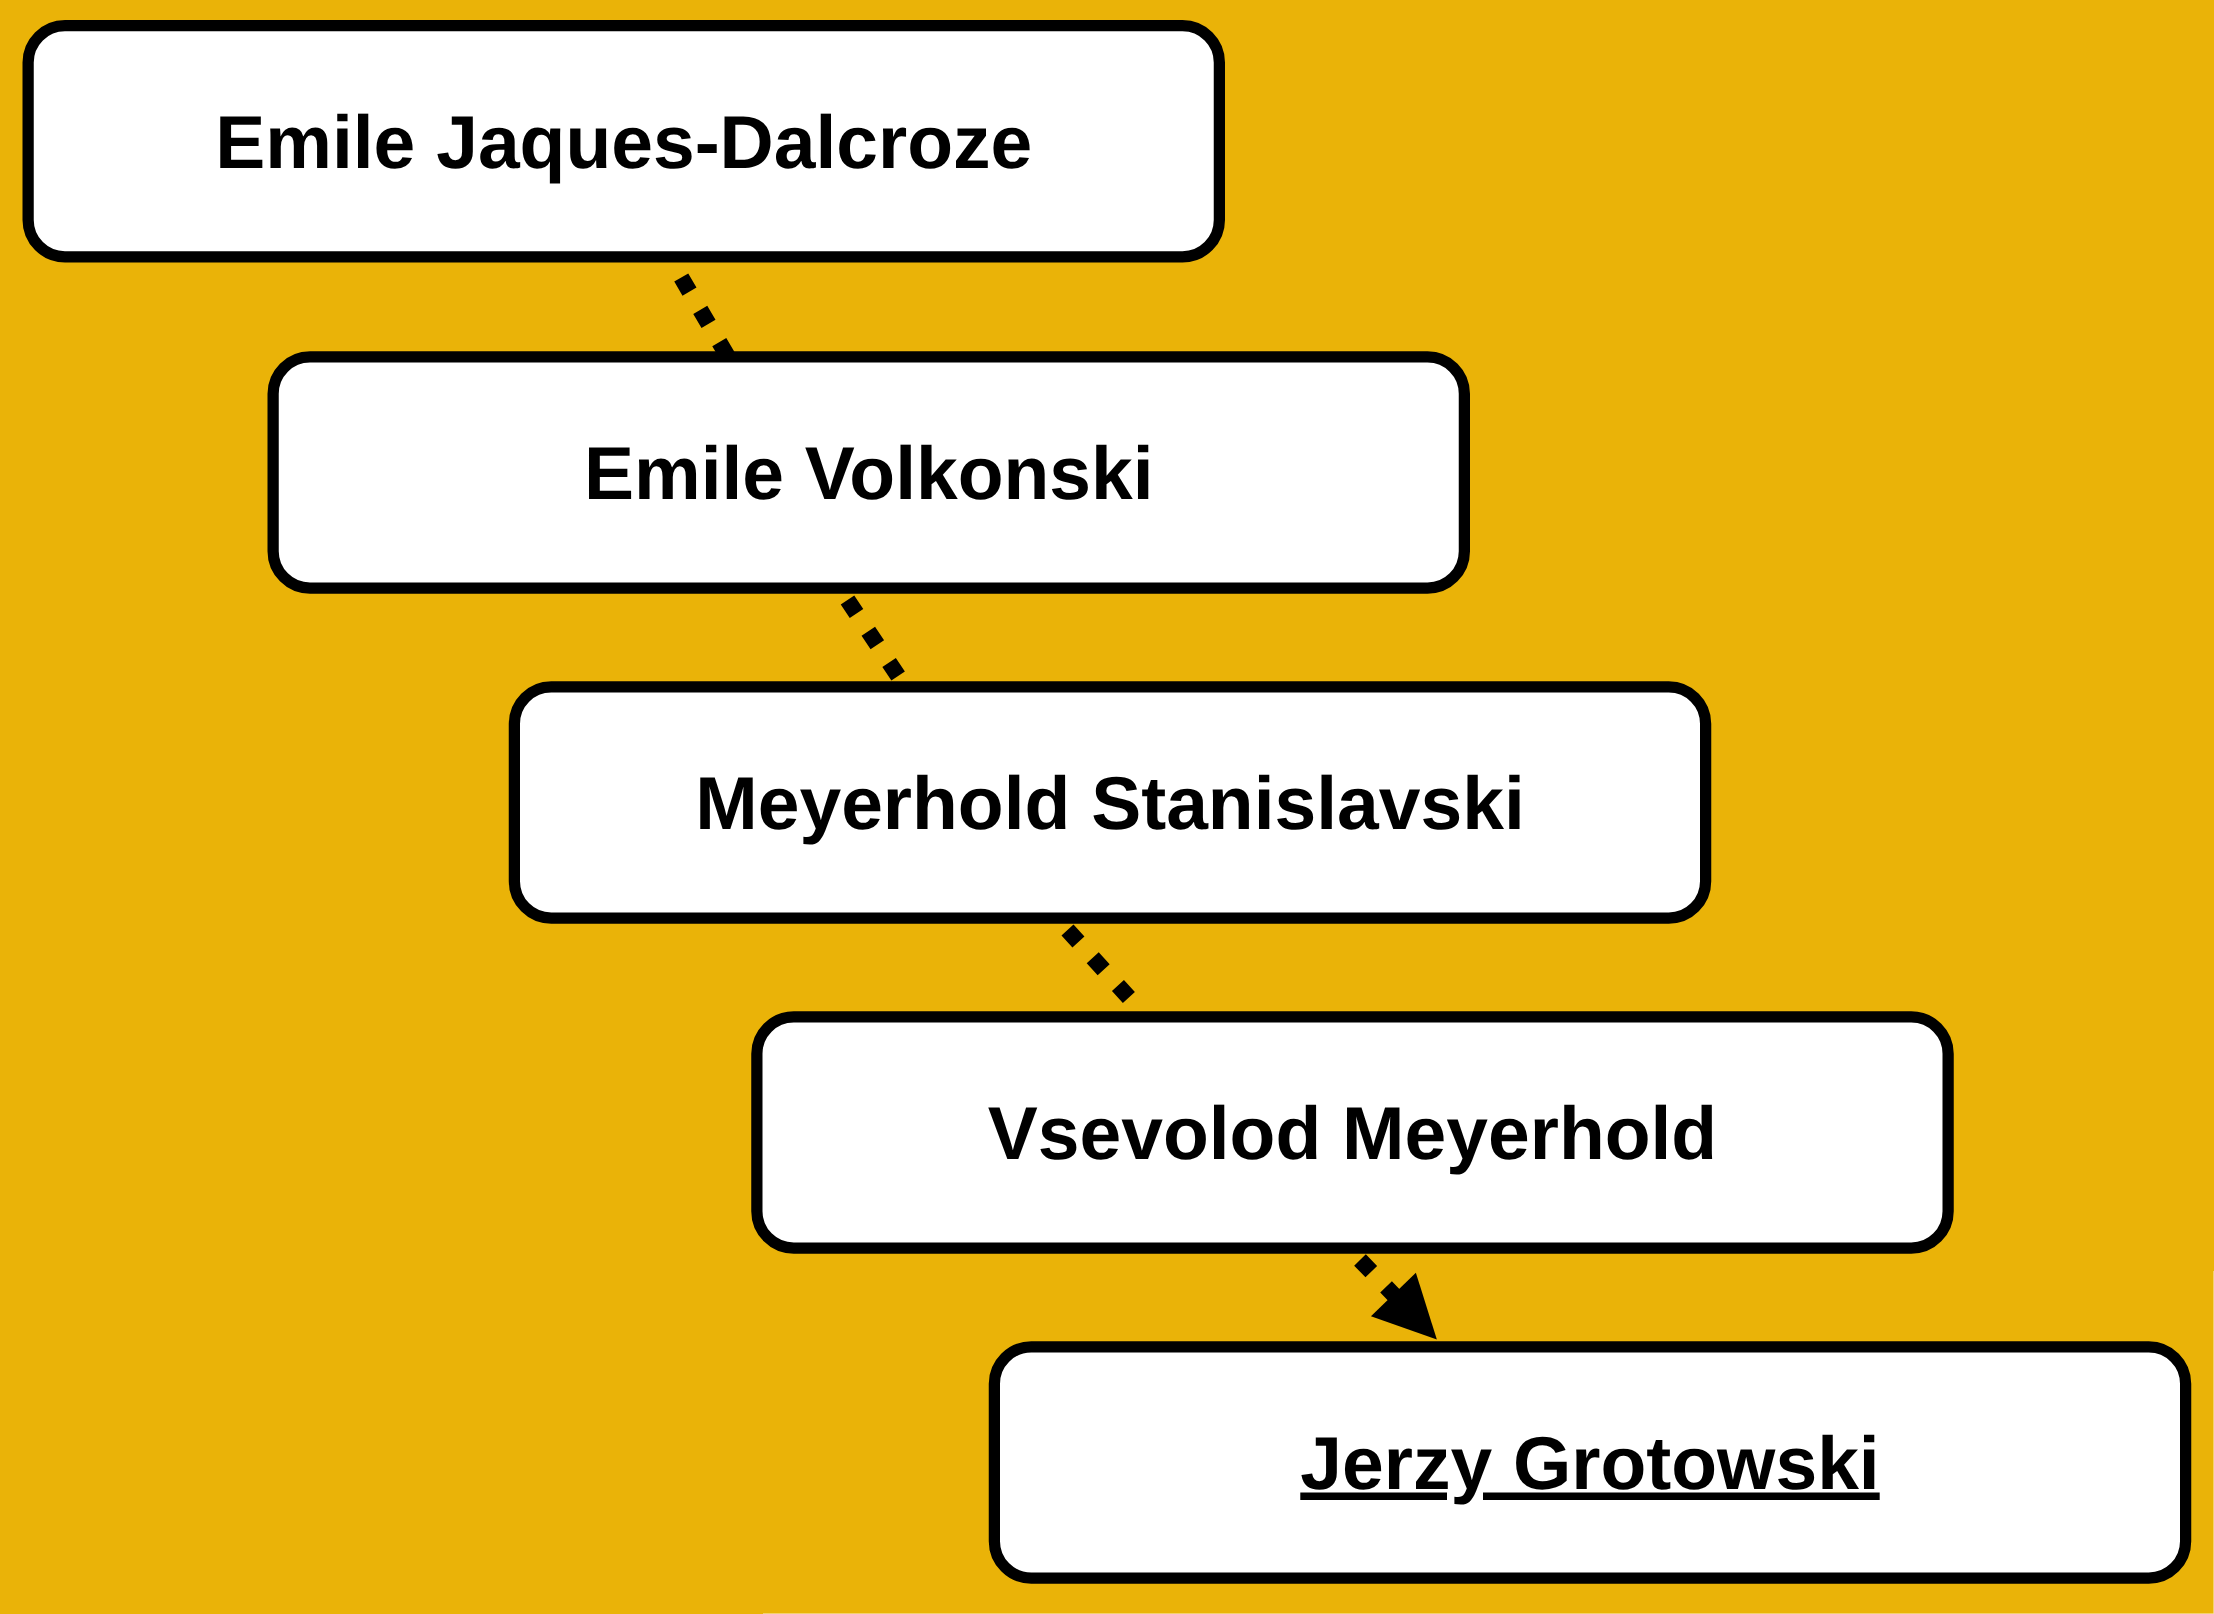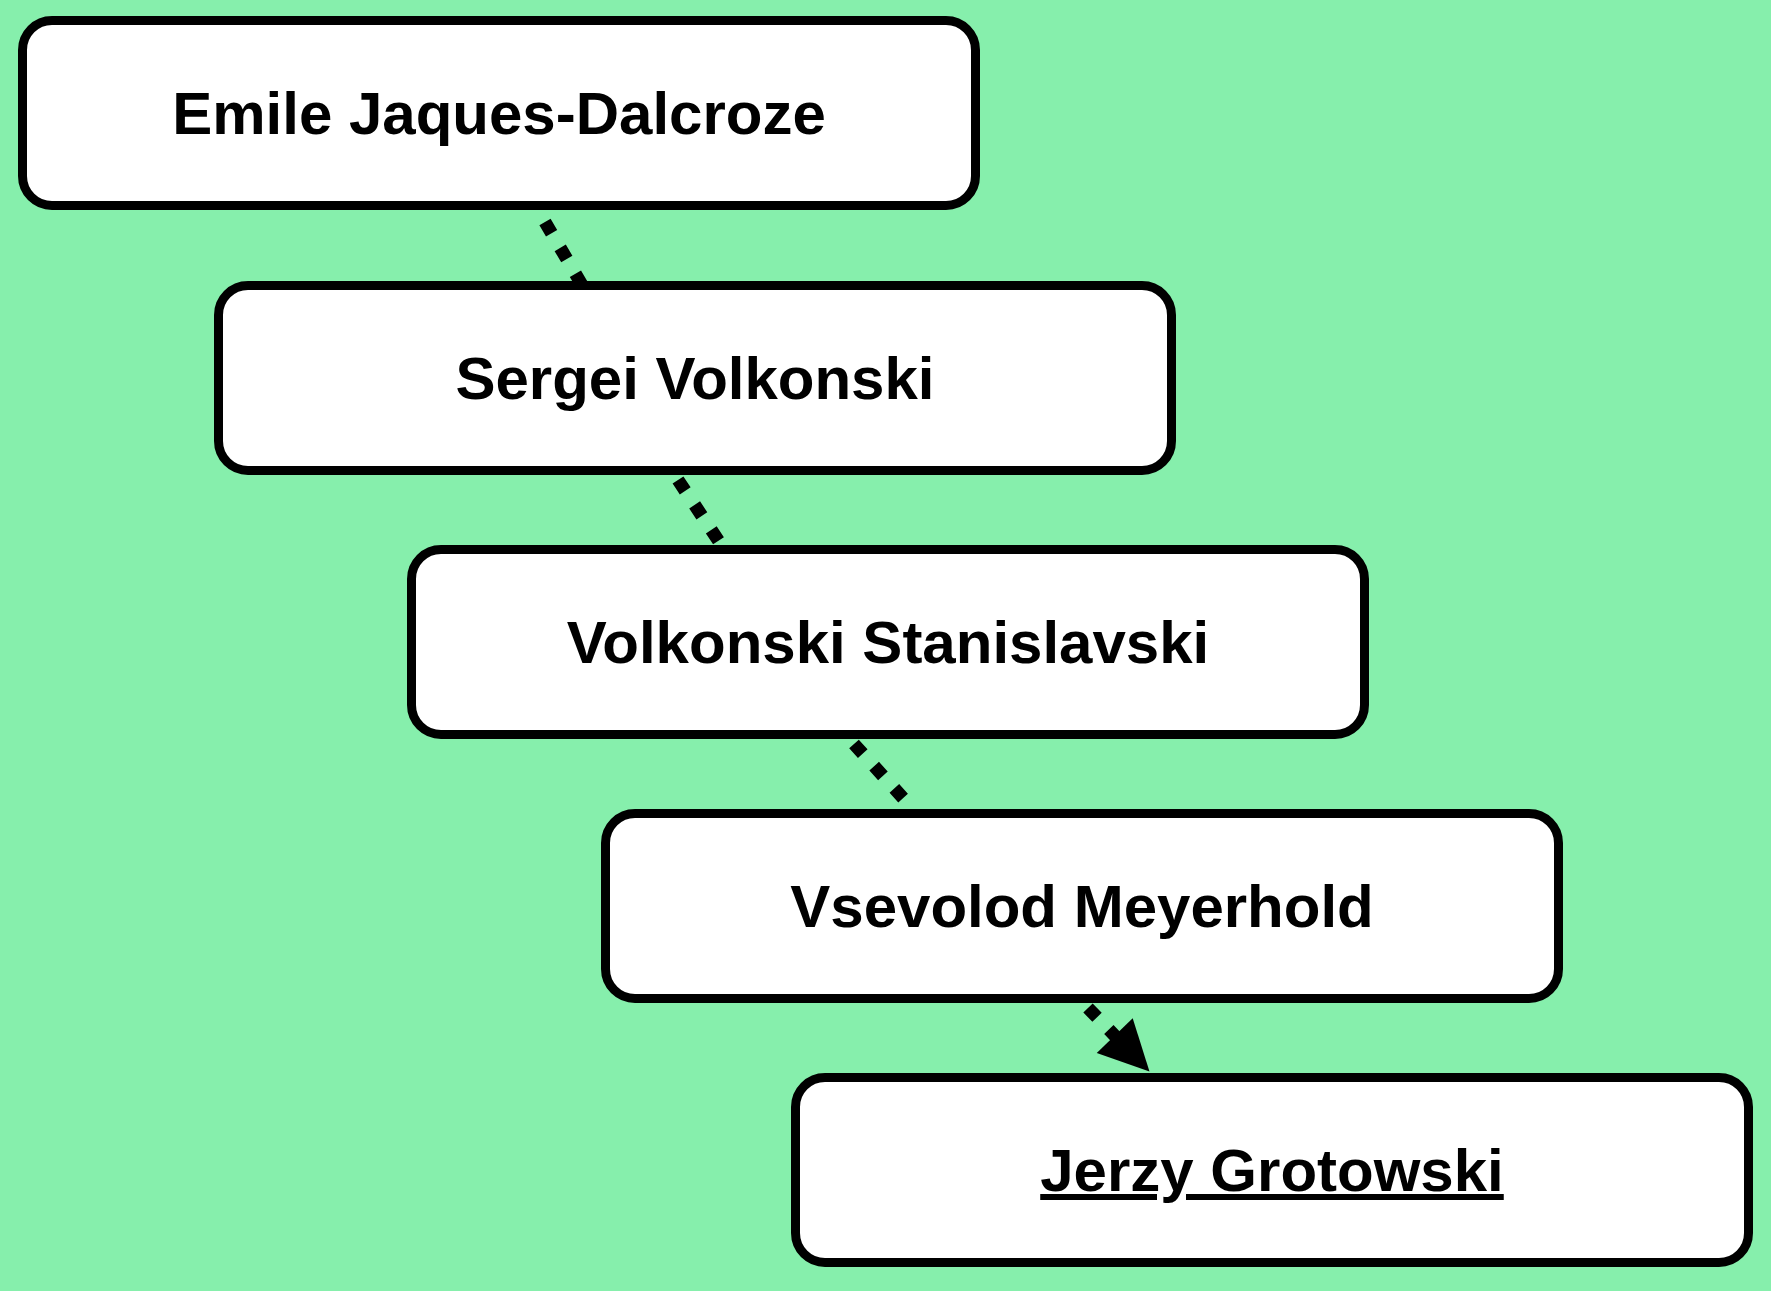--- a/index.html
+++ b/index.html
@@ -4,21 +4,21 @@
 <style>
   html, body {
     margin: 0;
     padding: 0;
     background: #ffffff;
   }
   #diagram {
     position: relative;
     width: 1771px;
     height: 1291px;
-    background: #86efac;
+    background: #eab308;
     overflow: hidden;
     font-family: "Liberation Sans", "DejaVu Sans", sans-serif;
   }
   .node {
     position: absolute;
     box-sizing: border-box;
     width: 962px;
     height: 194px;
     background: #ffffff;
     border: 9px solid #000000;
@@ -72,25 +72,25 @@
     <line class="edge" x1="678" y1="480" x2="726" y2="552"></line>
     <line class="edge" x1="854" y1="744" x2="914" y2="810"></line>
     <line class="edge" x1="1088" y1="1008" x2="1146" y2="1068" marker-end="url(#arrow)"></line>
   </svg>
 
   <div class="node" id="node-1">
     <span class="label">Emile Jaques-Dalcroze</span>
   </div>
 
   <div class="node" id="node-2">
-    <span class="label">Sergei Volkonski</span>
+    <span class="label">Emile Volkonski</span>
   </div>
 
   <div class="node" id="node-3">
-    <span class="label">Volkonski Stanislavski</span>
+    <span class="label">Meyerhold Stanislavski</span>
   </div>
 
   <div class="node" id="node-4">
     <span class="label">Vsevolod Meyerhold</span>
   </div>
 
   <div class="node" id="node-5">
     <span class="label">Jerzy Grotowski</span>
   </div>
 

